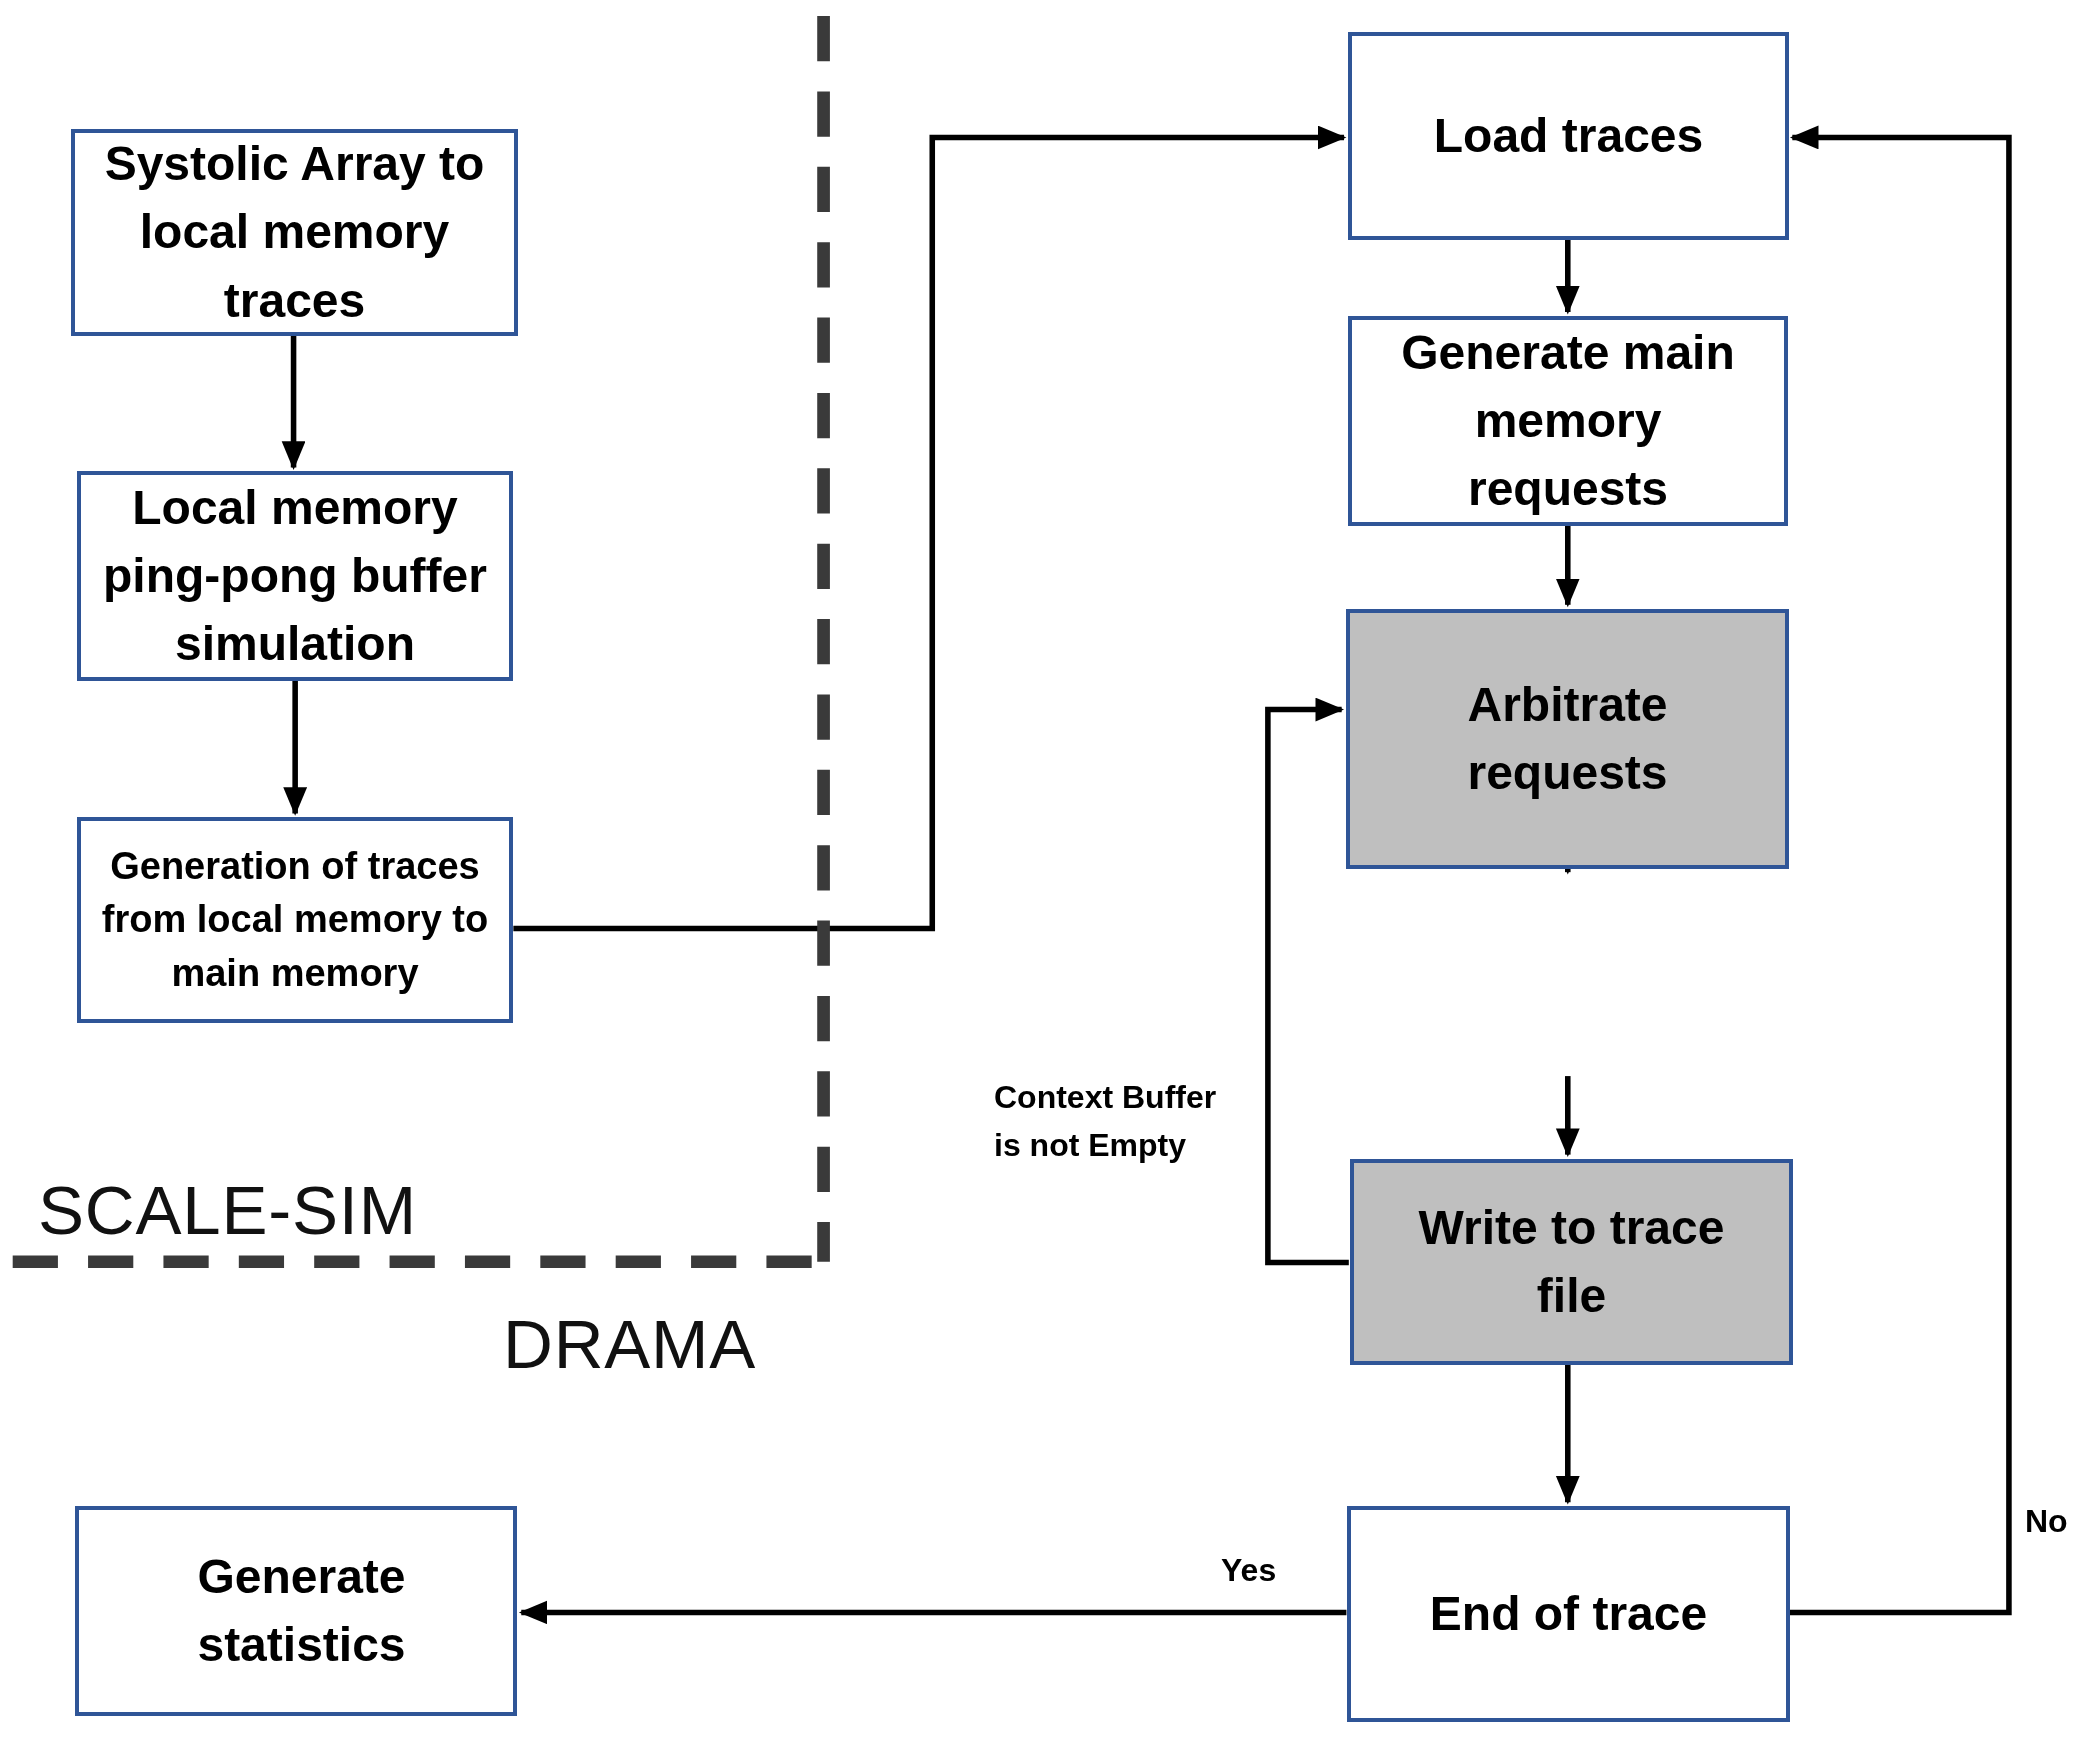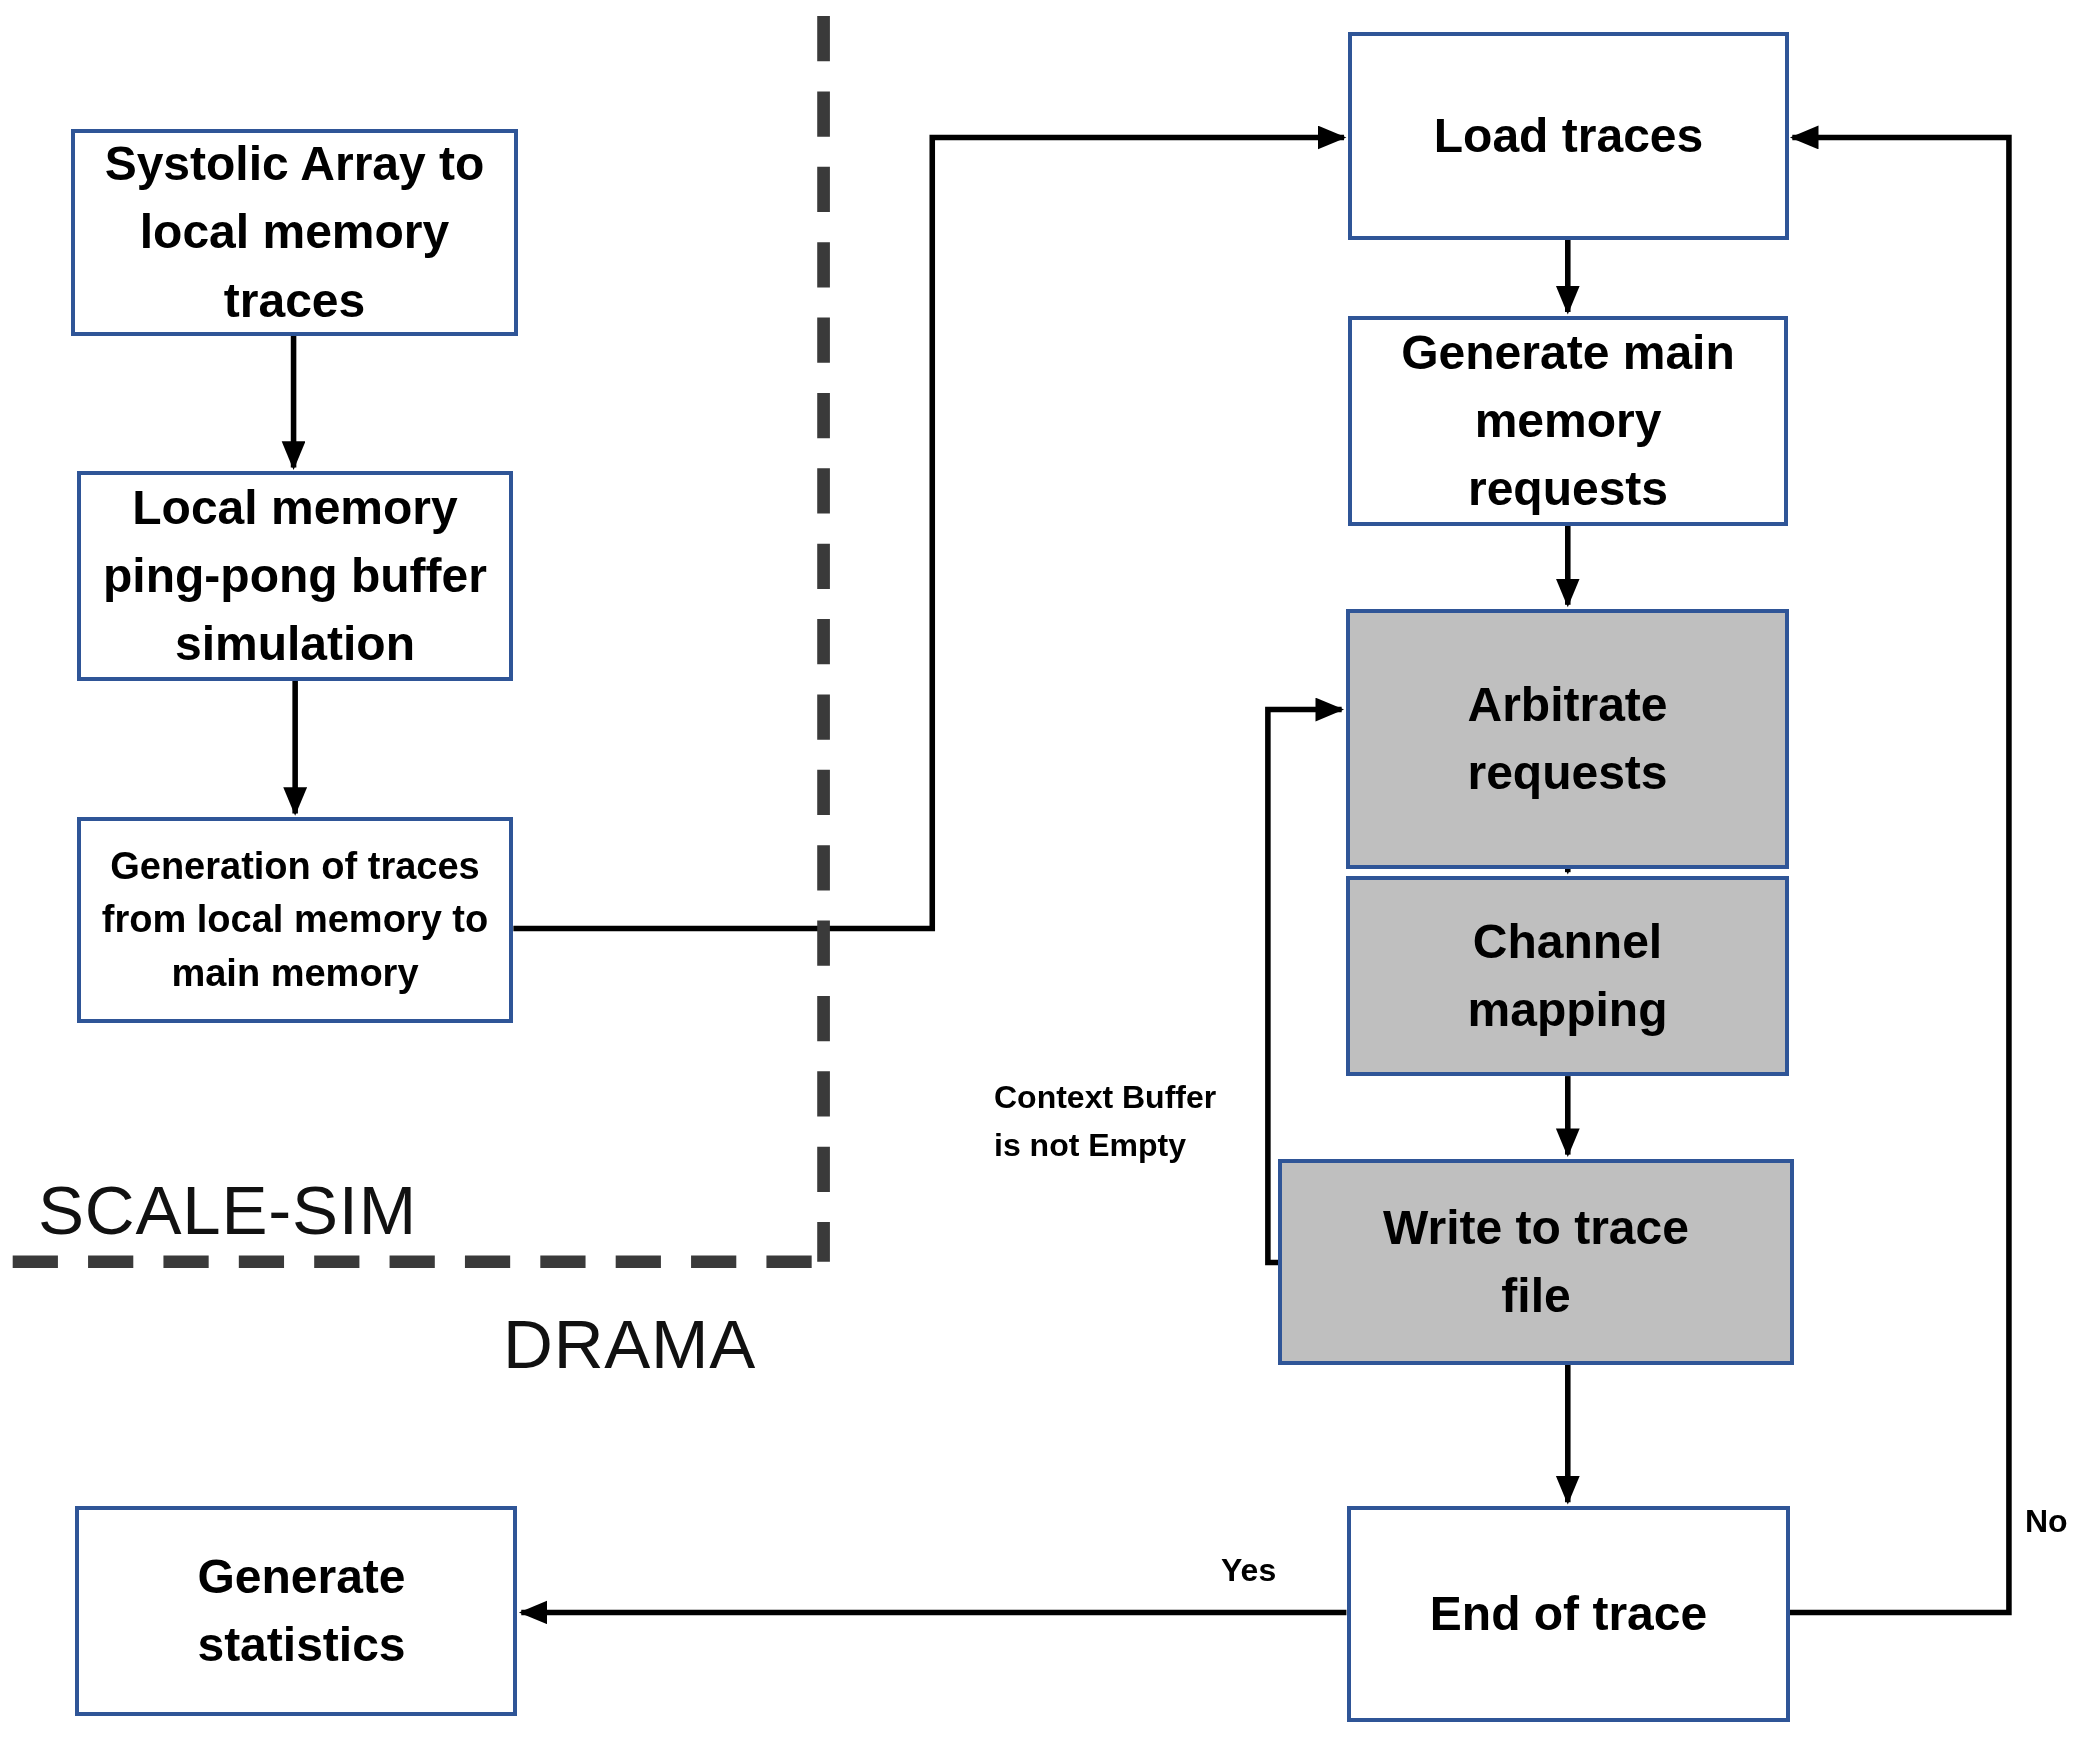--- a/index.html
+++ b/index.html
@@ -66,24 +66,22 @@
 
   <div class="node" style="left:1348px;top:32px;width:441px;height:208px;">Load traces</div>
 
   <div class="node" style="left:1348px;top:316px;width:440px;height:210px;">Generate main
 memory
 requests</div>
 
   <div class="node gray" style="left:1346px;top:609px;width:443px;height:260px;">Arbitrate
 requests</div>
 
-  <div class="node gray" style="left:1346px;top:876px;width:443px;height:200px;">Channel
-mapping</div>
 
-  <div class="node gray" style="left:1278px;top:1159px;width:516px;height:206px;">Write to trace
+  <div class="node gray" style="left:1350px;top:1159px;width:443px;height:206px;">Write to trace
 file</div>
 
   <div class="node" style="left:1347px;top:1506px;width:443px;height:216px;">End of trace</div>
 
   <div class="node" style="left:75px;top:1506px;width:442px;height:210px;padding-left:11px;">Generate
 statistics</div>
 
   <div class="floating-label region-label" style="left:38px;top:1171px;">SCALE-SIM</div>
 
   <div class="floating-label region-label" style="left:503px;top:1305px;">DRAMA</div>

